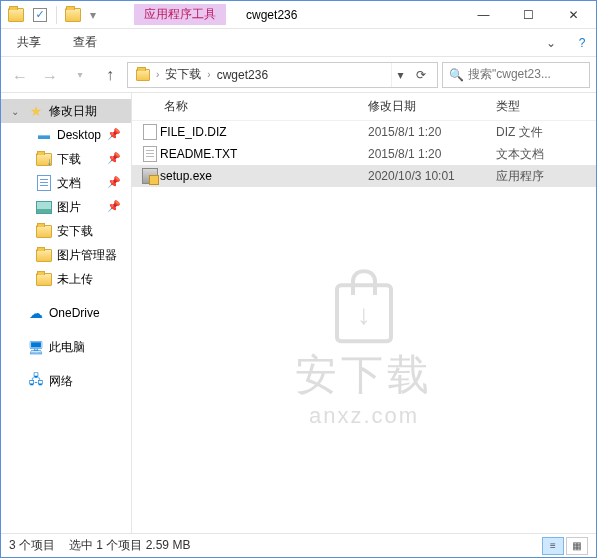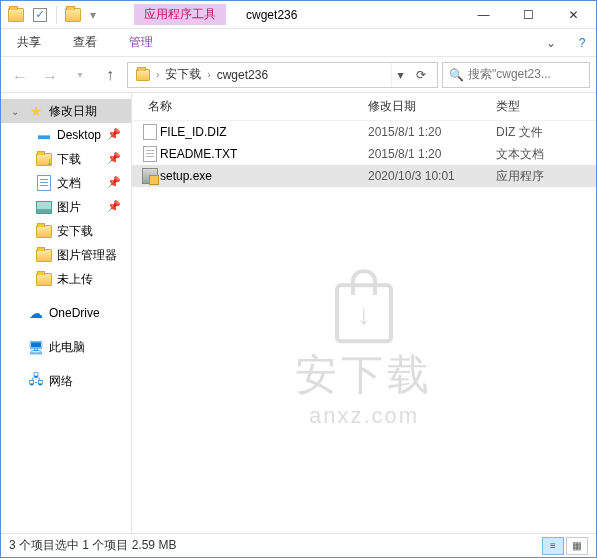--- a/index.html
+++ b/index.html
@@ -42,42 +42,42 @@
 .dl-icon { position: relative; }
 .dl-icon::after { content:"↓"; position:absolute; right:-1px; bottom:-2px; color:#2b7cd3; font-size:10px; font-weight:bold; }
 .doc-icon { width:14px; height:16px; border:1px solid #6ca0dc; background:#fff; position:relative; }
 .doc-icon::before { content:""; position:absolute; top:3px; left:2px; right:2px; height:1px; background:#6ca0dc; box-shadow:0 3px 0 #6ca0dc, 0 6px 0 #6ca0dc; }
 .pic-icon { width:16px; height:13px; border:1px solid #4ca0a0; background:linear-gradient(#a8e0d8 60%, #5cb0a0 60%); }
 .cloud-icon { color:#0078d7; font-size:14px; }
 .pc-icon { color:#0078d7; font-size:13px; }
 .net-icon { color:#0078d7; font-size:13px; }
 .content { flex: 1; display: flex; flex-direction: column; position: relative; }
 .col-headers { display: flex; height: 28px; align-items: center; border-bottom: 1px solid #f0f0f0; color: #333; }
-.col-name { width: 236px; padding-left: 16px; }
+.col-name { width: 236px; padding-left: 32px; }
 .col-date { width: 128px; }
 .col-type { width: 100px; }
 .file-list { flex: 1; position: relative; }
 .file-row { display: flex; align-items: center; height: 22px; padding-left: 8px; }
 .file-row.selected { background: #e5e5e5; }
 .file-row .ficon { width: 20px; display:flex; align-items:center; justify-content:center; }
 .file-row .fname { width: 208px; }
 .file-row .fdate { width: 128px; color: #555; }
 .file-row .ftype { width: 100px; color: #555; }
 .txt-icon { width:14px; height:16px; border:1px solid #aaa; background:#fff; position:relative; }
 .txt-icon::before { content:""; position:absolute; top:3px; left:2px; right:2px; height:1px; background:#bbb; box-shadow:0 3px 0 #bbb, 0 6px 0 #bbb; }
 .diz-icon { width:14px; height:16px; border:1px solid #aaa; background:#fff; }
 .exe-icon { width:16px; height:16px; background:linear-gradient(#d8d8d8,#a0a0a0); border:1px solid #888; position:relative; }
 .exe-icon::after { content:""; position:absolute; right:-2px; bottom:-2px; width:8px; height:8px; background:#f5c74e; border:1px solid #c09020; }
 .watermark { position: absolute; left: 50%; top: 50%; transform: translate(-50%, -30%); color: #ddd; text-align: center; pointer-events: none; }
 .watermark .cn { font-size: 42px; letter-spacing: 4px; }
 .watermark .en { font-size: 22px; letter-spacing: 2px; }
 .watermark .bag { width:58px; height:60px; border:4px solid #ddd; border-radius:6px; margin:0 auto 4px; position:relative; }
 .watermark .bag::before { content:""; position:absolute; top:-18px; left:12px; right:12px; height:22px; border:4px solid #ddd; border-bottom:none; border-radius:12px 12px 0 0; }
 .watermark .bag::after { content:"↓"; position:absolute; top:12px; left:0; right:0; color:#ddd; font-size:28px; }
-.statusbar { position:absolute; bottom:0; left:0; right:0; height: 24px; border-top: 1px solid #e5e5e5; display: flex; align-items: center; padding: 0 8px; color: #333; background:#fff; }
+.statusbar { position:absolute; bottom:0; left:0; right:0; height: 24px; border-top: 1px solid #e5e5e5; display: flex; align-items: center; padding: 0 8px; color: #333; gap: 14px; background:#fff; }
 .statusbar .views { margin-left: auto; display: flex; gap: 2px; }
 .view-btn { width: 22px; height: 18px; border: 1px solid #ccc; display: flex; align-items: center; justify-content: center; color: #555; font-size: 10px; }
 .view-btn.active { background: #cde8ff; border-color:#7bb8e8; }
 .tree-item.qa { background: #d8d8d8; }
 </style>
 </head>
 <body>
 
 <div class="titlebar">
   <div class="qat">
@@ -98,21 +98,20 @@
   <div class="wincontrols">
     <div>―</div>
     <div>☐</div>
     <div>✕</div>
   </div>
 </div>
 
 <div class="ribbon-tabs">
   <div class="tab">共享</div>
   <div class="tab">查看</div>
-  <div class="tab context">管理</div>
   <div class="ribbon-expand">⌄</div>
   <div style="width:28px; display:flex; align-items:center; justify-content:center; color:#1979ca;">?</div>
 </div>
 
 <div class="addrbar">
   <div class="nav-btn">←</div>
   <div class="nav-btn">→</div>
   <div class="nav-btn" style="font-size:10px;">▾</div>
   <div class="nav-btn enabled">↑</div>
   <div class="addr-box">

